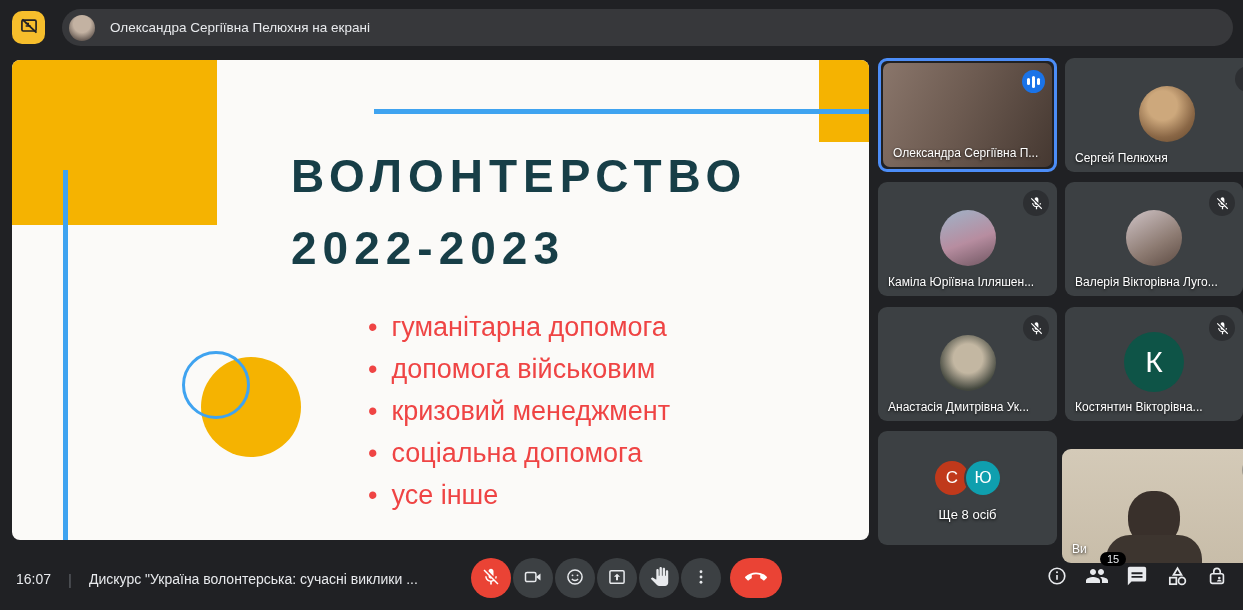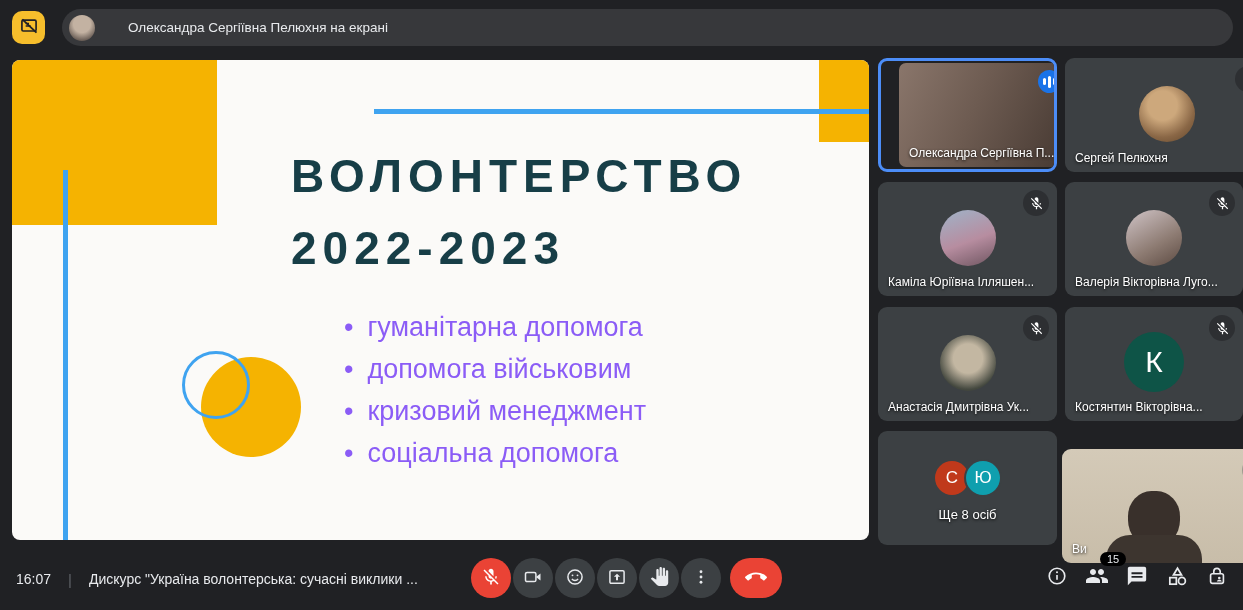--- a/index.html
+++ b/index.html
@@ -14,21 +14,21 @@
   
   .present-btn {
     position:absolute; left:12px; top:11px; width:33px; height:33px;
     border-radius:10px; background:#F6BE2C;
     display:flex; align-items:center; justify-content:center;
     cursor:pointer;
   }
   .banner {
     position:absolute; left:62px; top:9px; right:10px; height:37px;
     background:#37383B; border-radius:19px;
-    display:flex; align-items:center; padding-left:7px;gap:18px;
+    display:flex; align-items:center; padding-left:7px;
   }
   .banner-avatar {
     width:26px; height:26px; border-radius:50%;
     background:radial-gradient(circle at 50% 35%, #c3b2a2 0 40%, #6d6159 75%, #45403c 100%);
     flex:none;
   }
   .banner-text { margin-left:15px; font-size:13.5px; color:#E8EAED; }
 
   
   .slide {
@@ -47,34 +47,34 @@
     position:absolute; left:170px; top:291px; width:68px; height:68px;
     border:3px solid #3FA3F0; border-radius:50%;
   }
   .sl-title {
     position:absolute; left:248px; top:80px;
     font-size:46px; line-height:72px; font-weight:700; letter-spacing:6px;
     color:#173E47;
     margin-left:31px;
   }
   .sl-bullets {
-    position:absolute; left:332px; top:246px; list-style:none;
-    font-size:27px; line-height:42px; color:#8b5cf6;
+    position:absolute; left:356px; top:246px; list-style:none;
+    font-size:27px; line-height:42px; color:#ef4444;
   }
   .sl-bullets li::before { content:"•"; margin-right:14px; }
 
   
   .tile {
     position:absolute; width:179px; height:114px;
     background:#3C4043; border-radius:9px; overflow:hidden; cursor:pointer;
   }
   .tile .video { position:absolute; inset:0; }
   .tile.active { border:3px solid #4C8DF7; background:#202124; padding:2px; }
   .tile.active .video { position:relative; width:100%; height:100%; border-radius:7px; overflow:hidden; }
-  .v1 { background:linear-gradient(115deg,#8a766b 0%,#6d5b51 45%,#453831 100%);margin-left:16px; }
+  .v1 { background:linear-gradient(115deg,#8a766b 0%,#6d5b51 45%,#453831 100%); }
   .v8 { background:linear-gradient(180deg,#d4cab8 0%,#c8bda9 100%); }
   .v8 .head {
     position:absolute; left:66px; top:42px; width:52px; height:56px;
     border-radius:45% 45% 48% 48%; background:#39302b;
   }
   .v8 .shoulders {
     position:absolute; left:44px; top:86px; width:96px; height:40px;
     border-radius:24px 24px 0 0; background:#3d352f;
   }
   .tile-name {
@@ -173,20 +173,21 @@
   <div class="sl-blue-ring"></div>
   <div class="sl-title">
     <div>ВОЛОНТЕРСТВО</div>
     <div>2022-2023</div>
   </div>
   <ul class="sl-bullets">
     <li>гуманітарна допомога</li>
     <li>допомога військовим</li>
     <li>кризовий менеджмент</li>
     <li>соціальна допомога</li>
+    <li>усе інше</li>
   </ul>
 </div>
 
 <div class="tile active" style="left:878px; top:58px;">
   <div class="video v1">
     <div class="audio-badge">
       <span class="b1"></span>
         <span class="b2"></span>
         <span class="b3"></span>
     </div>

